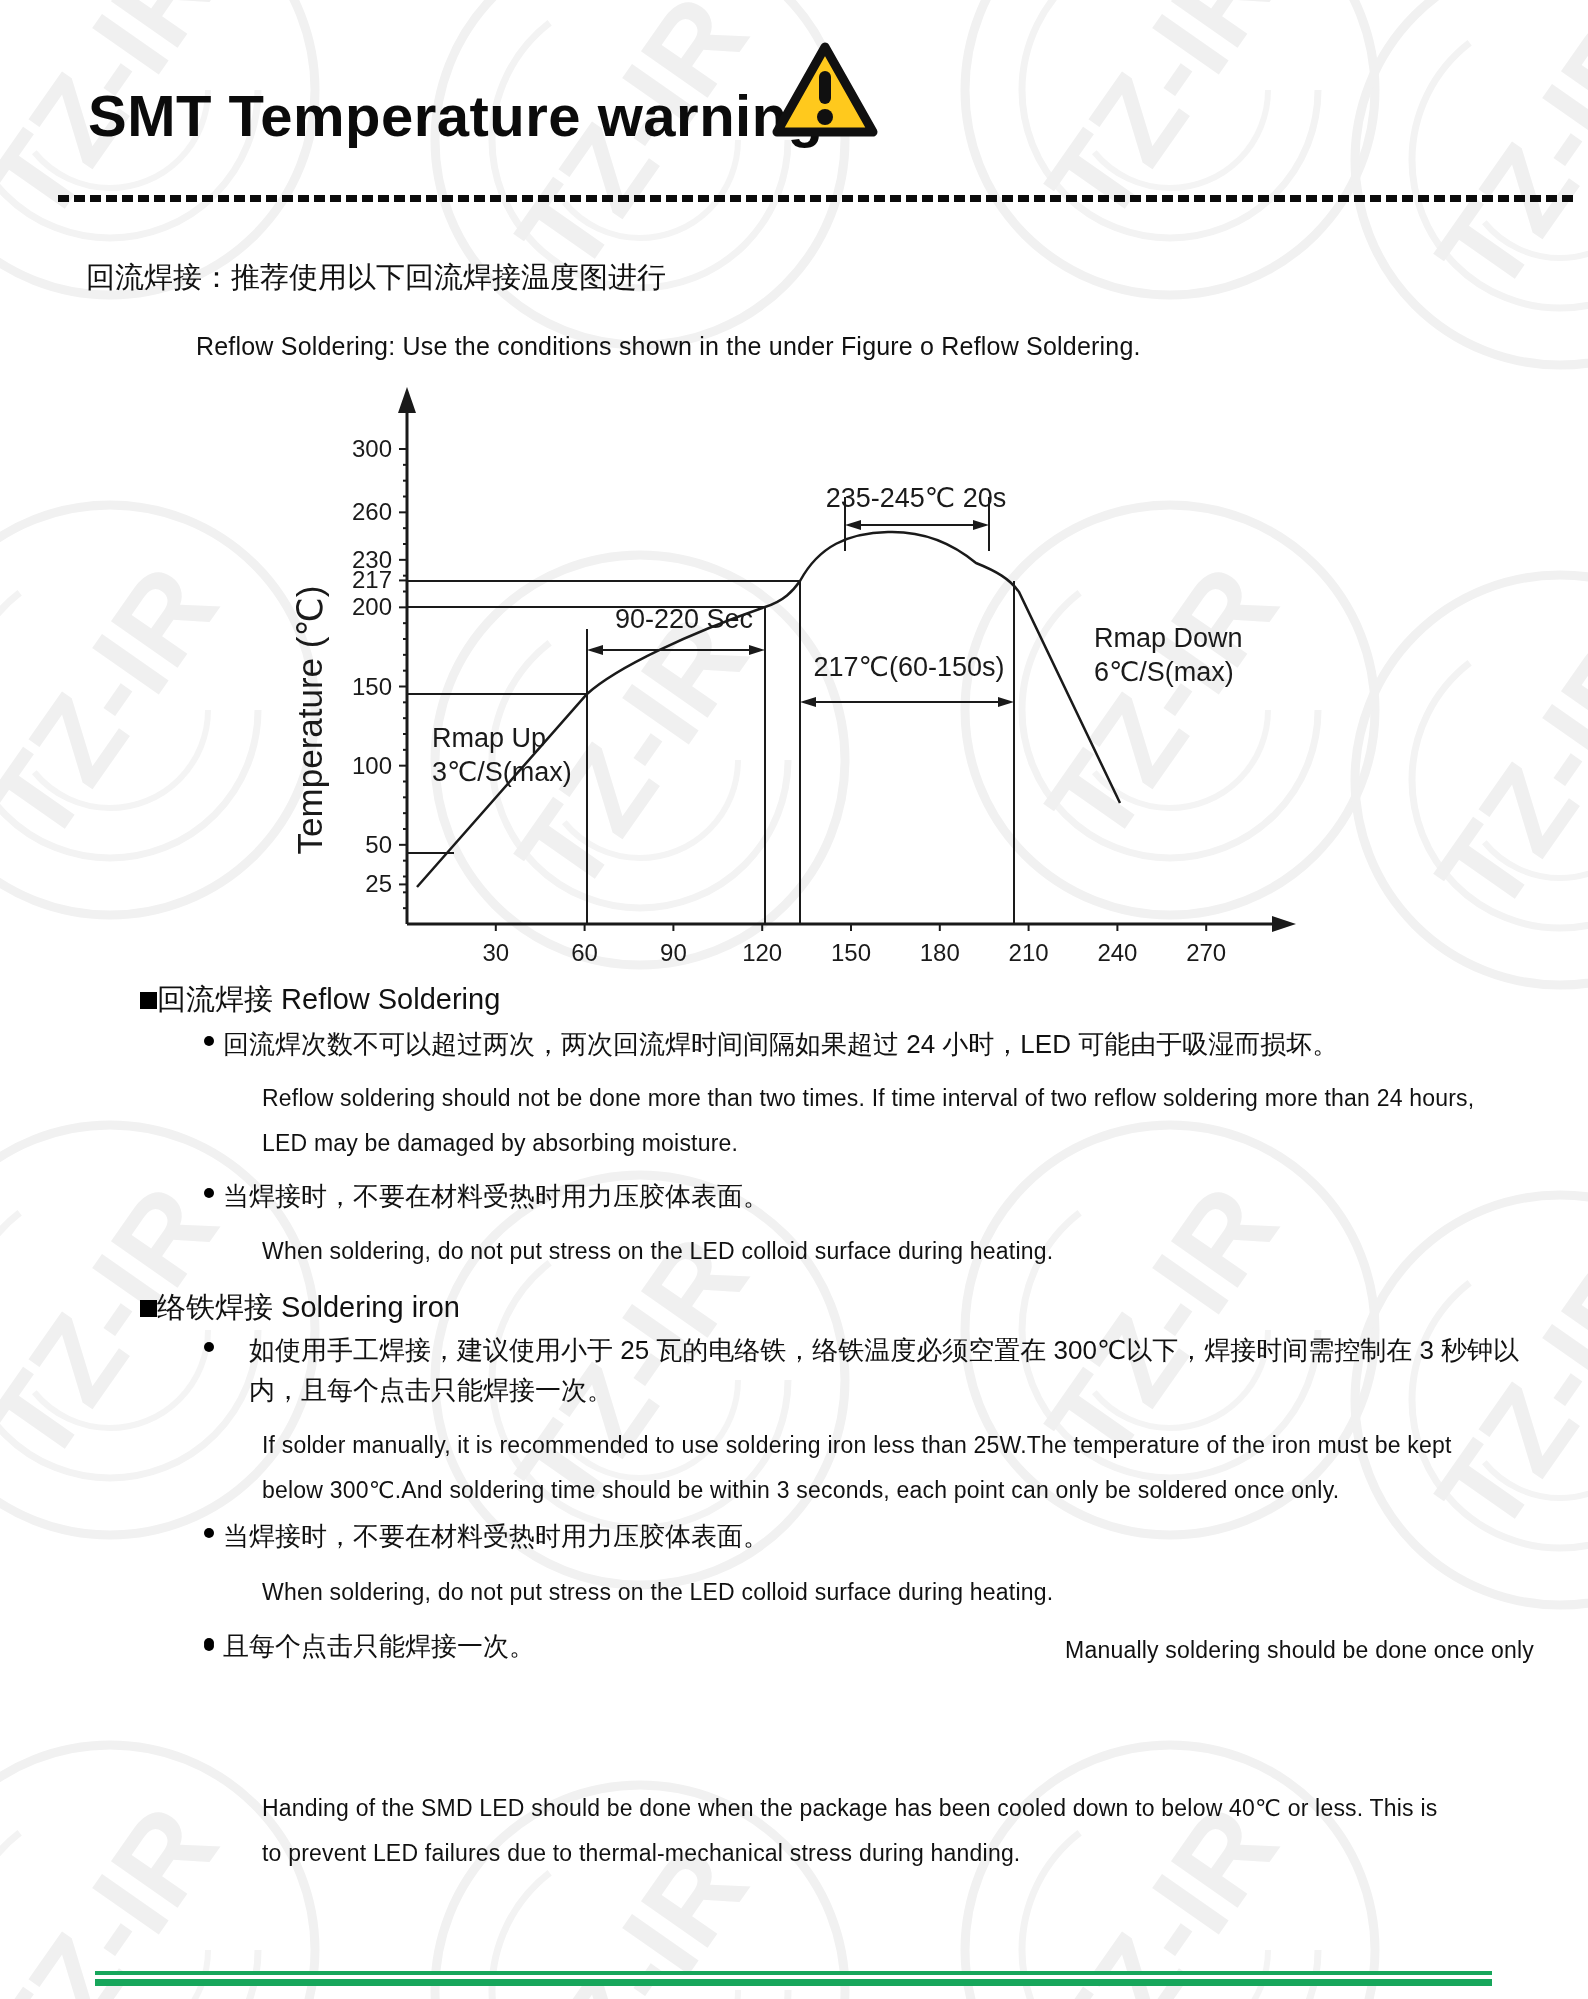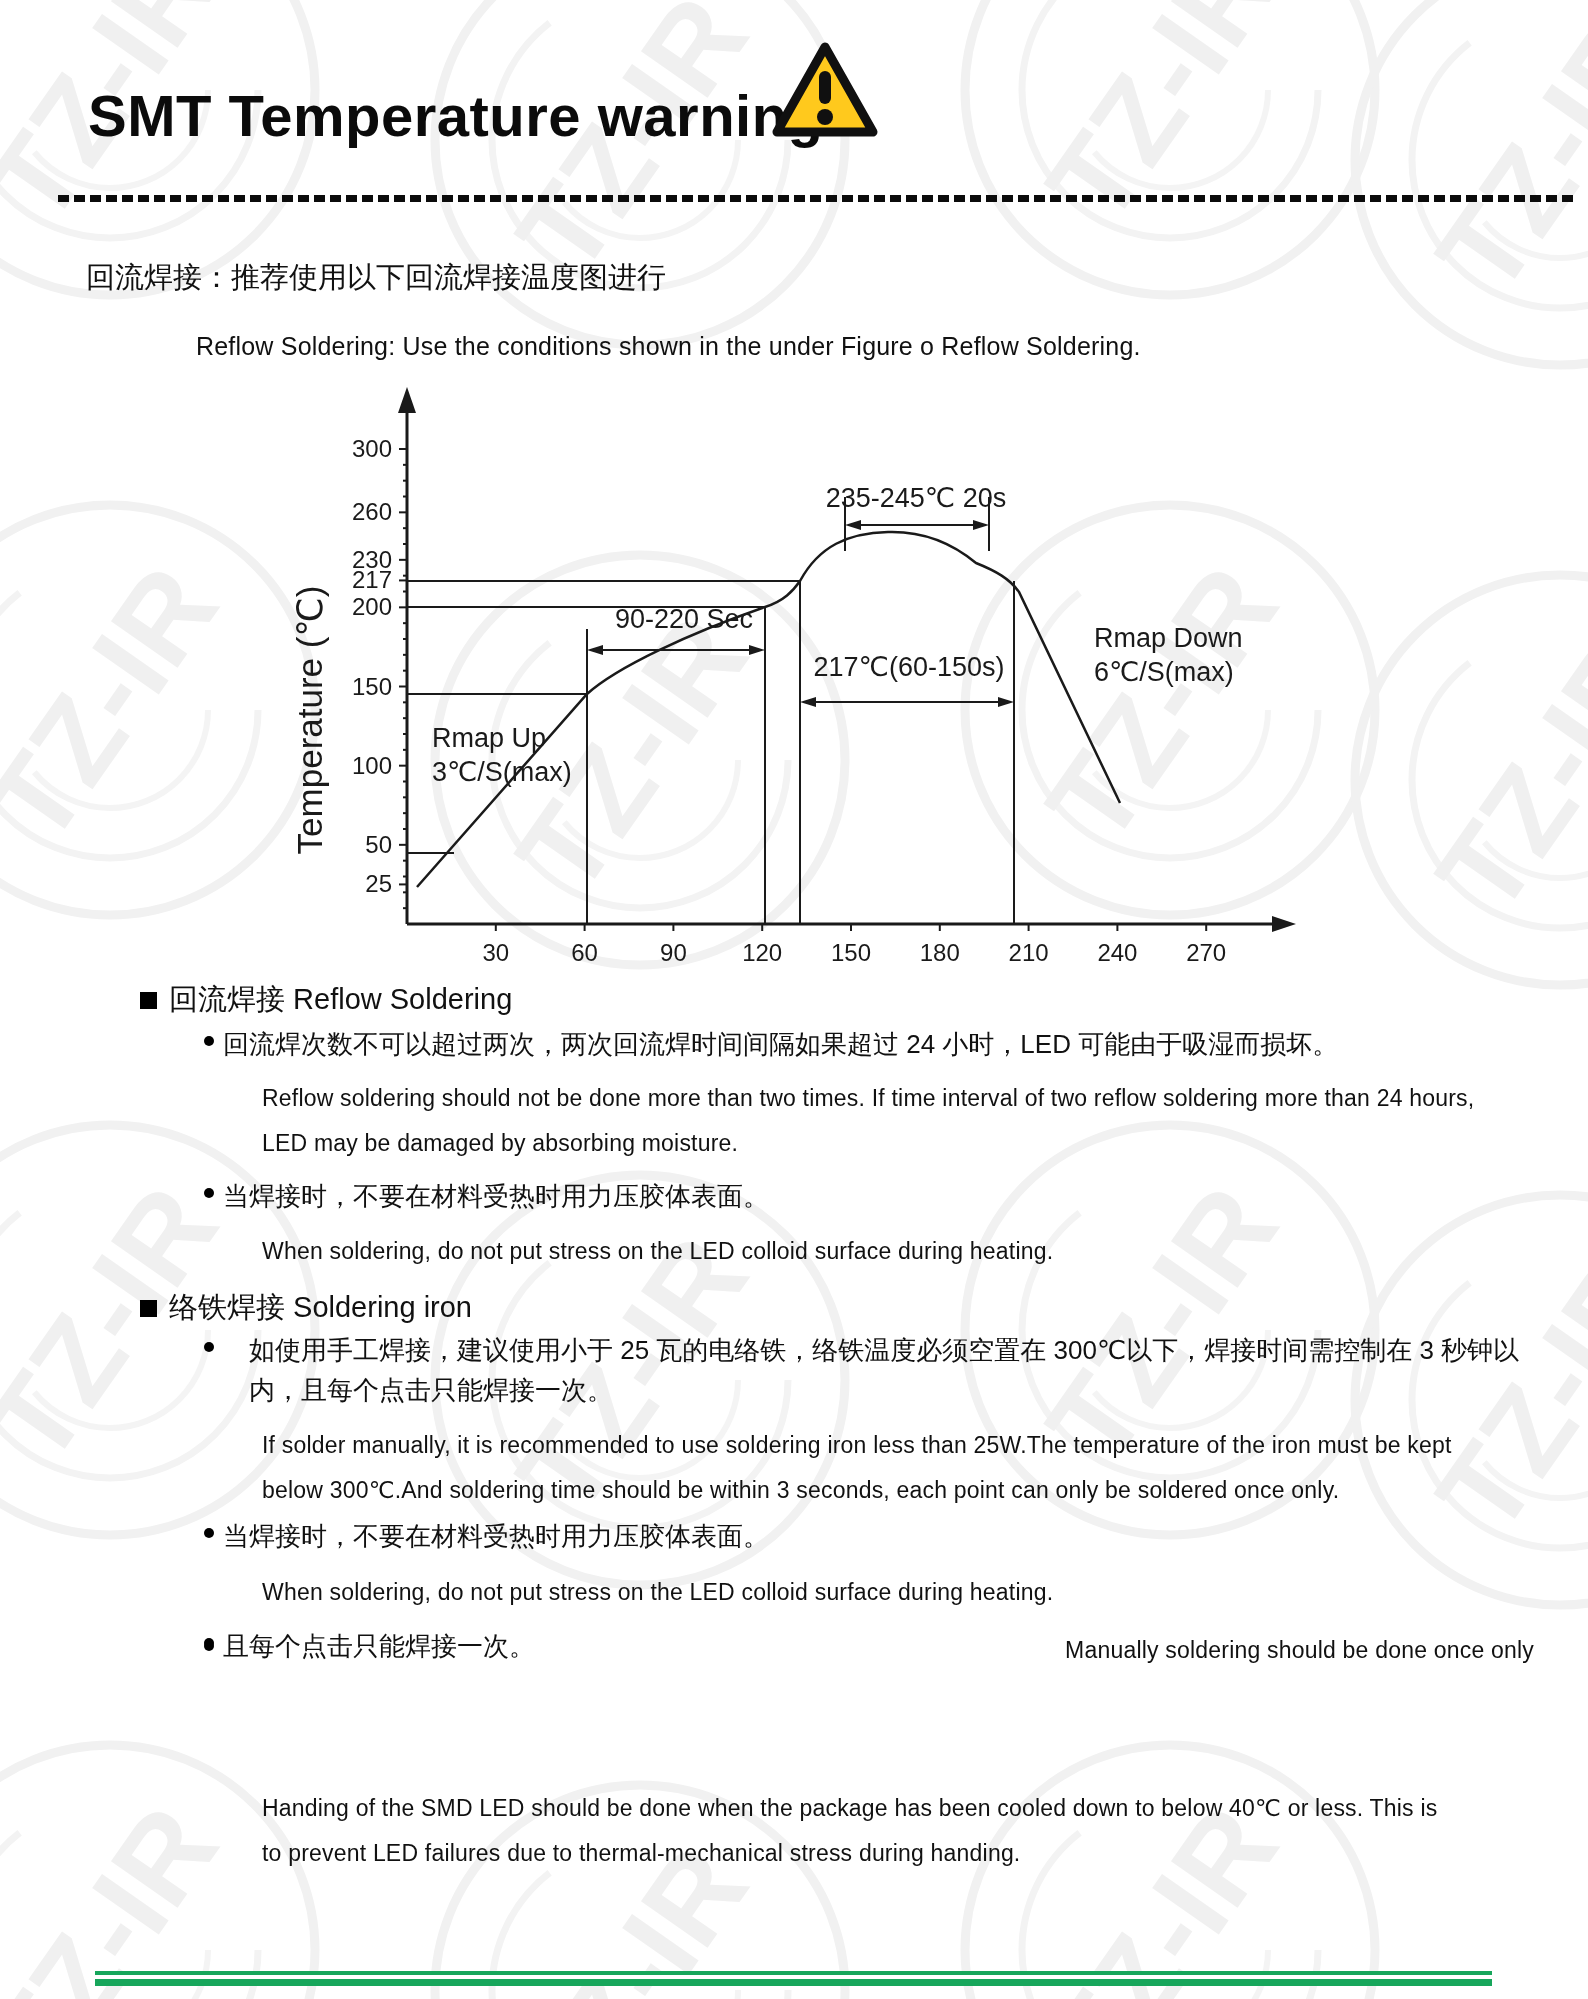--- a/index.html
+++ b/index.html
@@ -7,21 +7,21 @@
         font-family:"Liberation Sans","DejaVu Sans",sans-serif;color:#111;}
   .abs{position:absolute;}
   .content{position:absolute;inset:0;z-index:2;}
   .wm{position:absolute;inset:0;z-index:1;pointer-events:none;}
 
   .title{font-size:58px;font-weight:bold;letter-spacing:0.5px;color:#0b0b0b;white-space:nowrap;margin-left:24px;}
   .dash{height:7px;background:repeating-linear-gradient(90deg,#0b0b0b 0 11px,transparent 11px 16px);}
   .intro-zh{font-size:29px;white-space:nowrap;}
   .intro-en{font-size:25px;letter-spacing:.2px;white-space:nowrap;margin-top:7px;}
 
-  .sec-head{font-size:29px;display:flex;align-items:center;gap:12px;white-space:nowrap;}
+  .sec-head{font-size:29px;display:flex;align-items:center;white-space:nowrap;}
   .sq{width:17px;height:17px;background:#000;flex:none;}
 
   .b{display:flex;align-items:flex-start;}
   .dot{width:10px;height:10px;border-radius:50%;background:#000;flex:none;margin:12px 9px 0 0;}
   .zh{font-size:26px;line-height:40px;}
   .en{font-size:23px;letter-spacing:.2px;}
   .p{line-height:45px;}
 
   .chart text{fill:#1a1a1a;}
   .tick-label{font-size:24px;}

